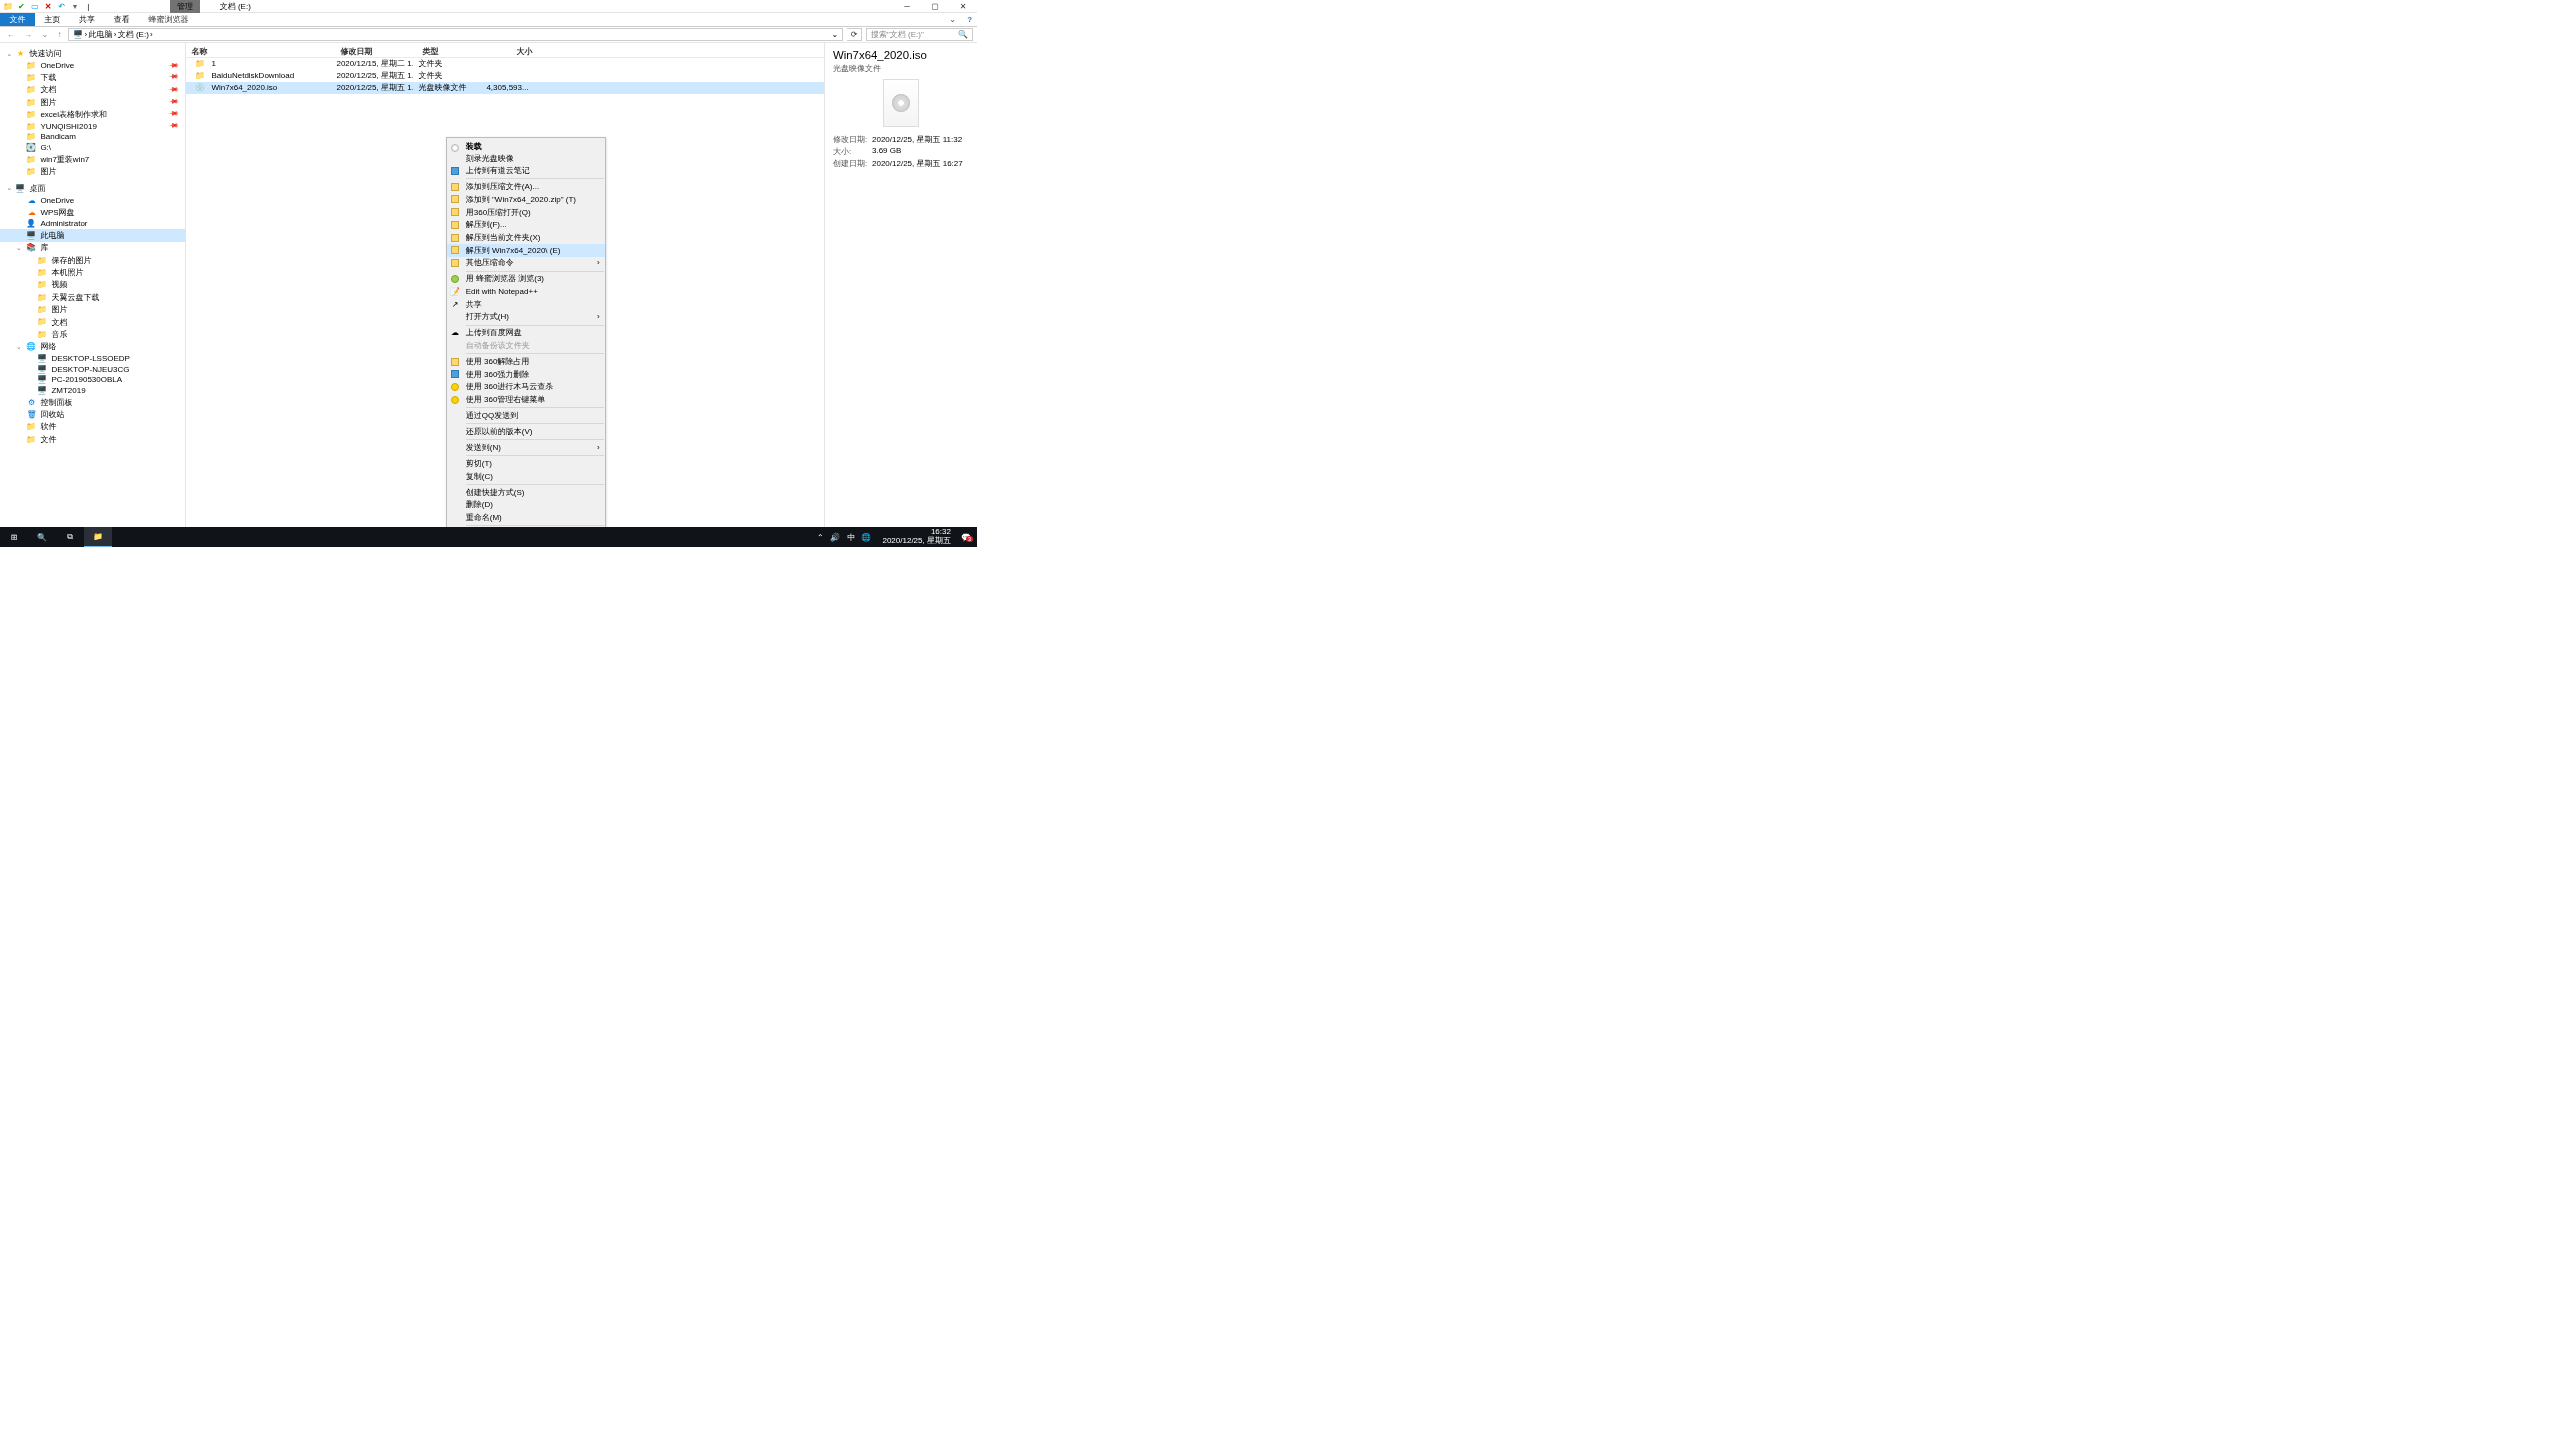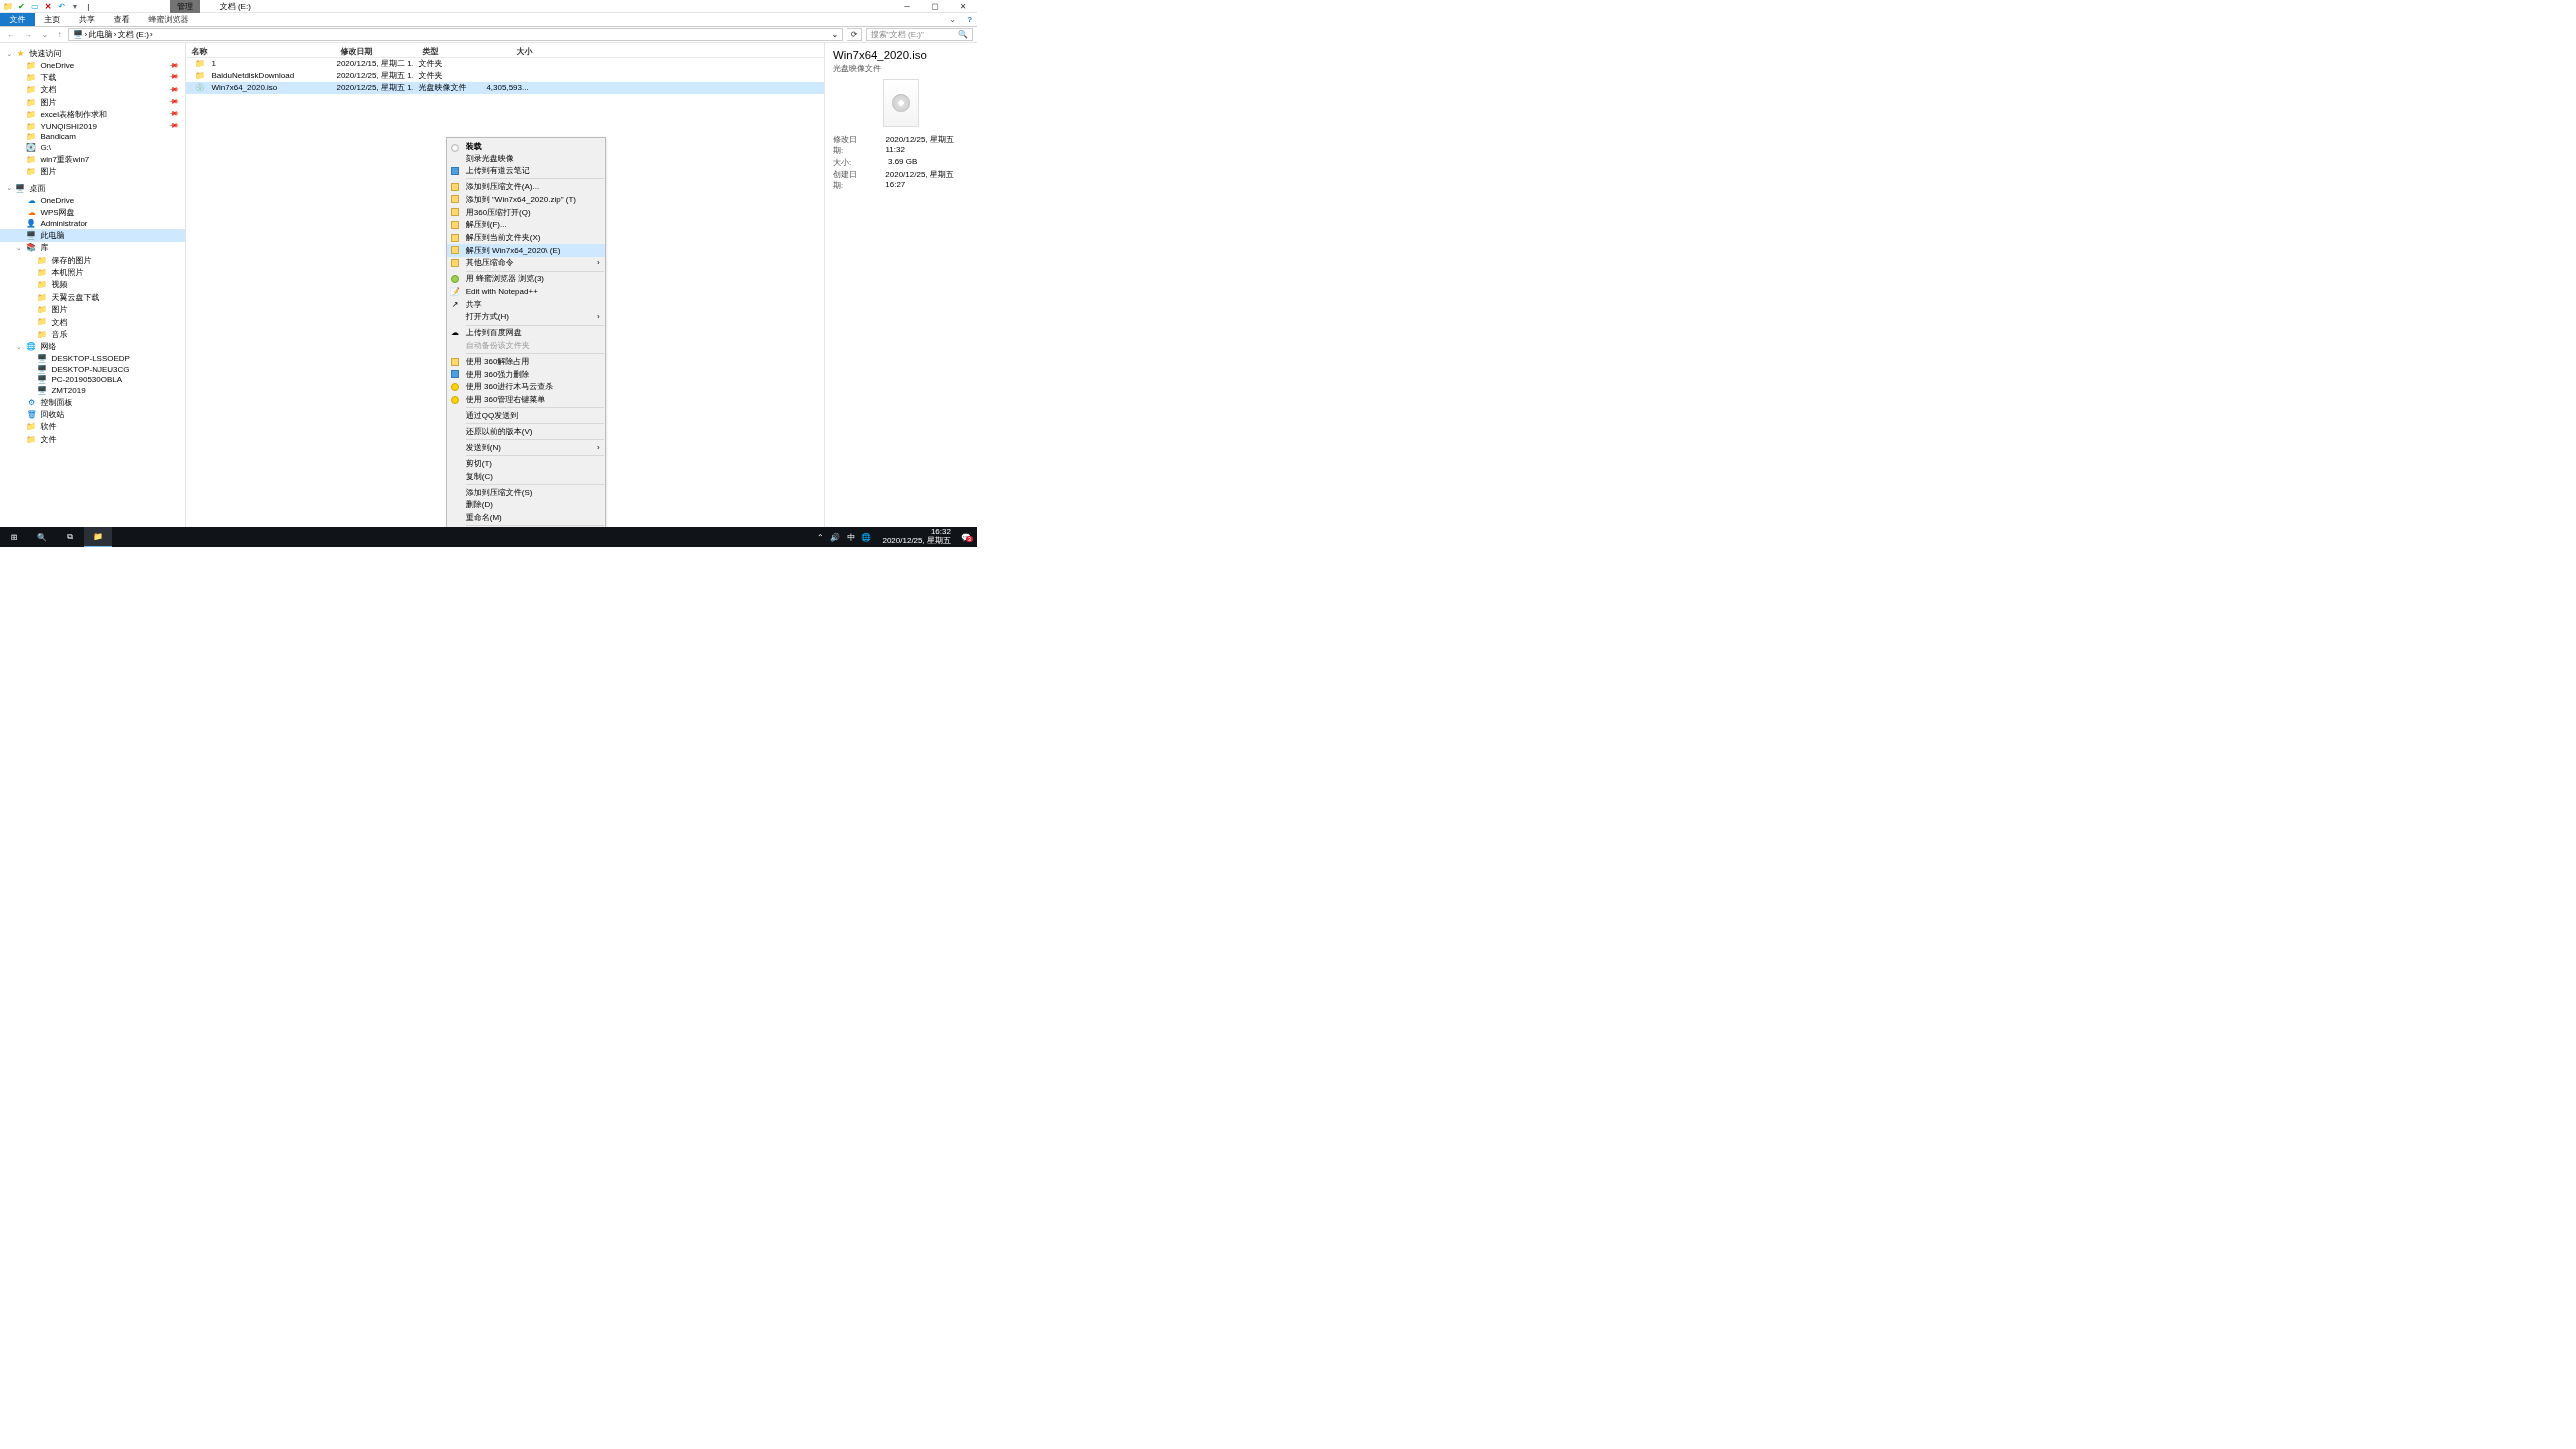--- a/index.html
+++ b/index.html
@@ -83,21 +83,21 @@
 .row .rdate { width: 82px; }
 .row .rtype { width: 67px; }
 .row .rsize { width: 54px; text-align: right; }
 
 
 .details { width: 153px; border-left: 0.7px solid #e5e5e5; padding: 6.7px 8px; }
 .details h2 { font-size: 11.4px; font-weight: 400; margin-bottom: 1.3px; }
 .details .sub { color: #555; margin-bottom: 5.4px; }
 .details .thumb { width: 36px; height: 48px; border: 0.7px solid #ddd; margin: 0 auto 6.7px; display: flex; align-items: center; justify-content: center; background: linear-gradient(#fff,#f4f4f4); }
 .details .thumb .disc { width: 17.4px; height: 17.4px; border-radius: 50%; background: radial-gradient(circle, #fff 25%, #ddd 26%, #ccc 100%); border: 0.7px solid #bbb; }
-.details .kv { display: flex; gap: 20px; margin-bottom: 1.3px; }
+.details .kv { display: flex; gap: 4px; margin-bottom: 1.3px; }
 .details .kv .k { color: #555; width: 35px; text-align: left; }
 .details .kv .v { }
 
 
 .status { height: 13.4px; border-top: 0.7px solid #e5e5e5; display: flex; align-items: center; padding: 0 5.4px; gap: 8px; }
 .status .spacer { flex: 1; }
 .status .viewbtn { width: 14.8px; height: 10.7px; border: 0.7px solid #ddd; display: flex; align-items: center; justify-content: center; }
 .status .viewbtn.act { background: #cde8ff; border-color: #7ab7e8; }
 
 
@@ -497,21 +497,21 @@
           <span class="mic"></span>
           <span>剪切(T)</span>
         </div>
       <div class="mi">
           <span class="mic"></span>
           <span>复制(C)</span>
         </div>
       <div class="sep"></div>
       <div class="mi">
           <span class="mic"></span>
-          <span>添加到压缩文件(S)</span>
+          <span>创建快捷方式(S)</span>
         </div>
       <div class="mi">
           <span class="mic"></span>
           <span>删除(D)</span>
         </div>
       <div class="mi">
           <span class="mic"></span>
           <span>重命名(M)</span>
         </div>
       <div class="sep"></div>

